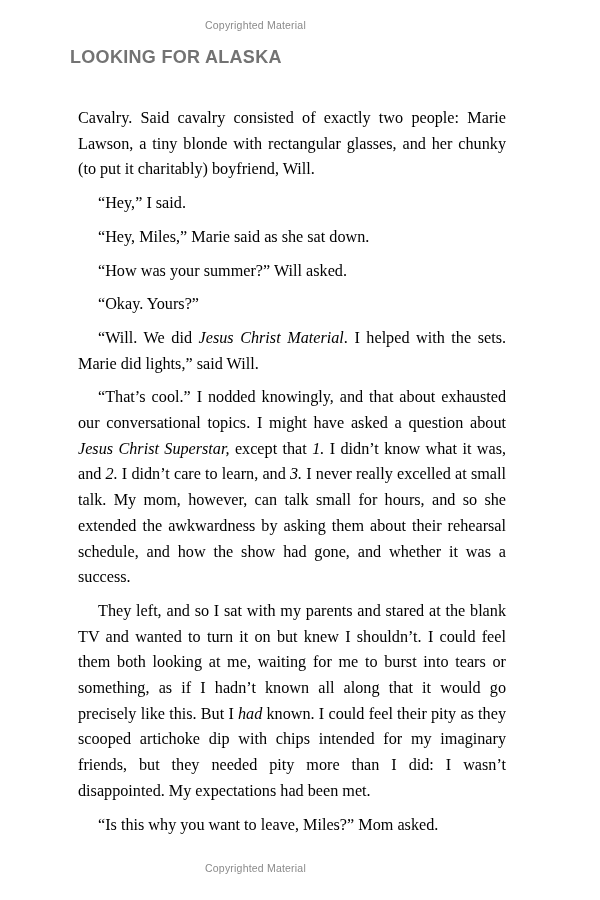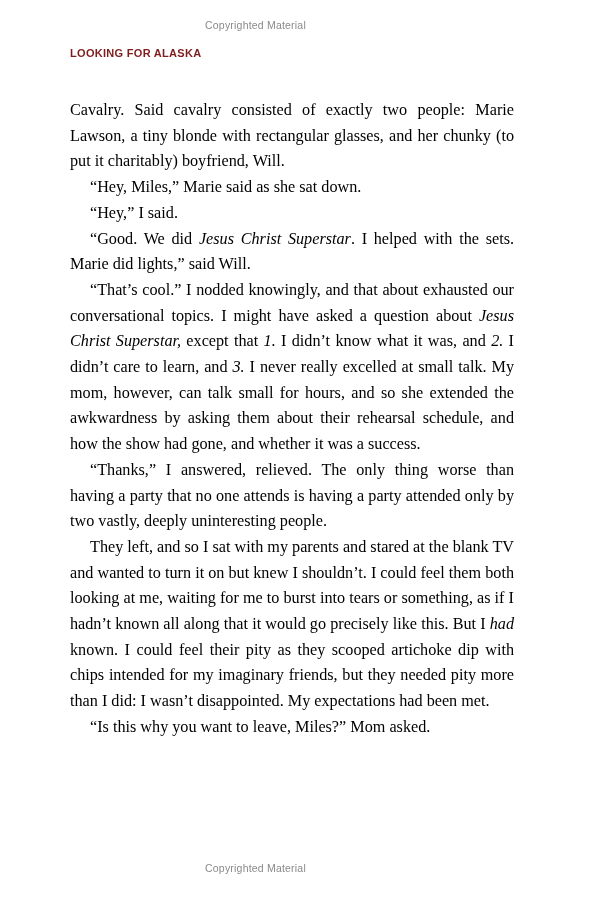--- a/index.html
+++ b/index.html
@@ -33,38 +33,38 @@
   }
   .watermark-top { top: 19px; }
   .watermark-bottom { bottom: 26px; }
 
   .running-head {
     position: absolute;
     top: 47px;
     left: 70px;
     font-family: "Liberation Sans", sans-serif;
     font-weight: bold;
-    font-size: 11px;
+    font-size: 18px;
     letter-spacing: 0.3px;
-    color: #7f1d1d;
+    color: #737373;
   }
 
   .body-text {
     position: absolute;
     top: 98px;
     left: 70px;
     width: 444px;
     font-size: 16.2px;
     line-height: 25.7px;
     text-align: justify;
     text-justify: inter-word;
     hyphens: none;
   }
   .body-text p {
-    margin: 0;
+    margin: 8px;
     text-indent: 0;
   }
   .body-text p.indent {
     text-indent: 20px;
   }
   .body-text p:last-child {
     text-align: left;
   }
   em {
     font-style: italic;
@@ -74,24 +74,25 @@
 <body>
 
 <div class="page">
 
   <div class="watermark watermark-top">Copyrighted Material</div>
 
   <div class="running-head">LOOKING FOR ALASKA</div>
 
   <div class="body-text" id="body-text">
       <p class=""><span>Cavalry. Said cavalry consisted of exactly two people: Marie Lawson, a tiny blonde with rectangular glasses, and her chunky (to put it charitably) boyfriend, Will.</span></p>
+      <p class="indent"><span>“Hey,” I said.</span></p>
       <p class="indent"><span>“Hey, Miles,” Marie said as she sat down.</span></p>
-      <p class="indent"><span>“Hey,” I said.</span></p>
-      <p class="indent"><span>“Good. We did </span><em>Jesus Christ Superstar</em><span>. I helped with the sets. Marie did lights,” said Will.</span></p>
+      <p class="indent"><span>“How was your summer?” Will asked.</span></p>
+      <p class="indent"><span>“Okay. Yours?”</span></p>
+      <p class="indent"><span>“Will. We did </span><em>Jesus Christ Material</em><span>. I helped with the sets. Marie did lights,” said Will.</span></p>
       <p class="indent"><span>“That’s cool.” I nodded knowingly, and that about exhausted our conversational topics. I might have asked a question about </span><em>Jesus Christ Superstar,</em><span> except that </span><em>1.</em><span> I didn’t know what it was, and </span><em>2.</em><span> I didn’t care to learn, and </span><em>3.</em><span> I never really excelled at small talk. My mom, however, can talk small for hours, and so she extended the awkwardness by asking them about their rehearsal schedule, and how the show had gone, and whether it was a success.</span></p>
-      <p class="indent"><span>“Thanks,” I answered, relieved. The only thing worse than having a party that no one attends is having a party attended only by two vastly, deeply uninteresting people.</span></p>
       <p class="indent"><span>They left, and so I sat with my parents and stared at the blank TV and wanted to turn it on but knew I shouldn’t. I could feel them both looking at me, waiting for me to burst into tears or something, as if I hadn’t known all along that it would go precisely like this. But I </span><em>had</em><span> known. I could feel their pity as they scooped artichoke dip with chips intended for my imaginary friends, but they needed pity more than I did: I wasn’t disappointed. My expectations had been met.</span></p>
       <p class="indent"><span> “Is this why you want to leave, Miles?” Mom asked.</span></p>
     </div>
 
   <div class="watermark watermark-bottom">Copyrighted Material</div>
 
 </div>
 
 </body></html>

